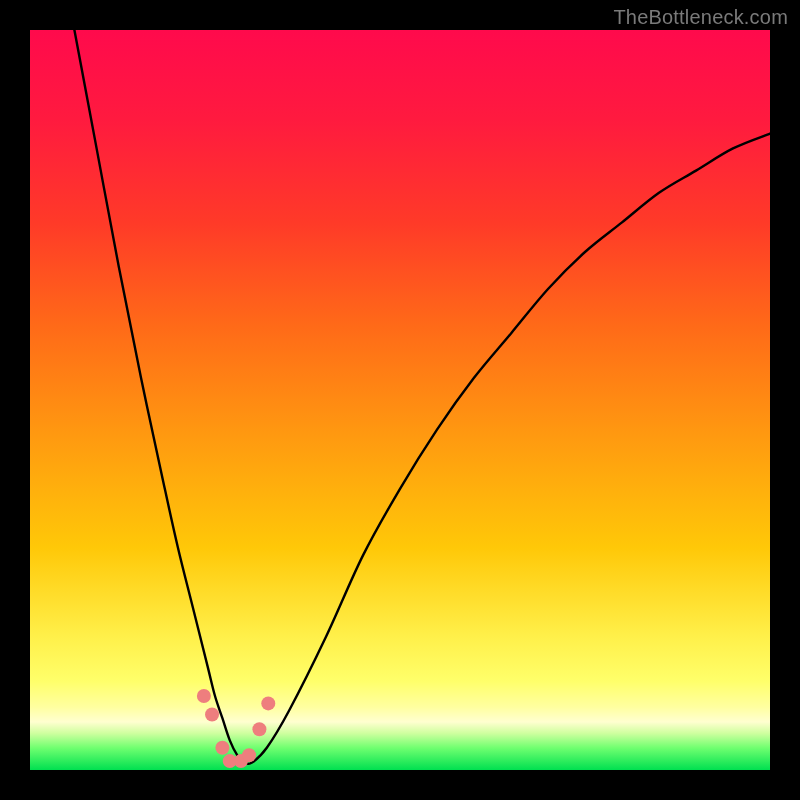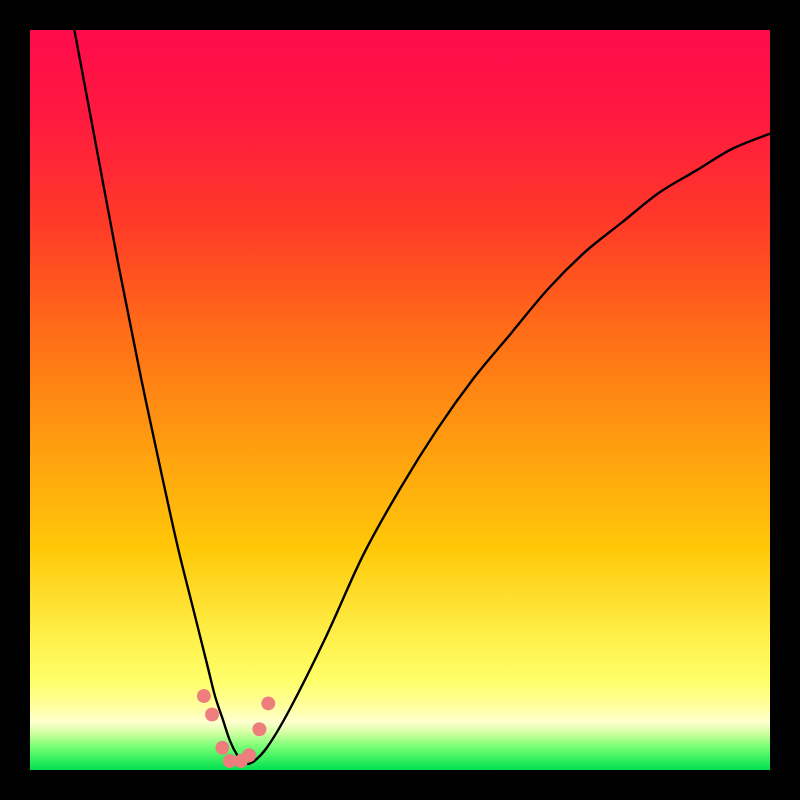--- a/index.html
+++ b/index.html
@@ -86,14 +86,15 @@
           <circle cx="199.8" cy="731.12" r="7" class="marker"></circle>
           <circle cx="210.89999999999998" cy="731.12" r="7" class="marker"></circle>
           <circle cx="219.04000000000002" cy="725.2" r="7" class="marker"></circle>
           <circle cx="229.4" cy="699.3" r="7" class="marker"></circle>
           <circle cx="238.28" cy="673.4" r="7" class="marker"></circle>
         </g>
     </svg>
 
   </div>
 
+  <div class="watermark">TheBottleneck.com</div>
 
 </div>
 
 </body></html>

